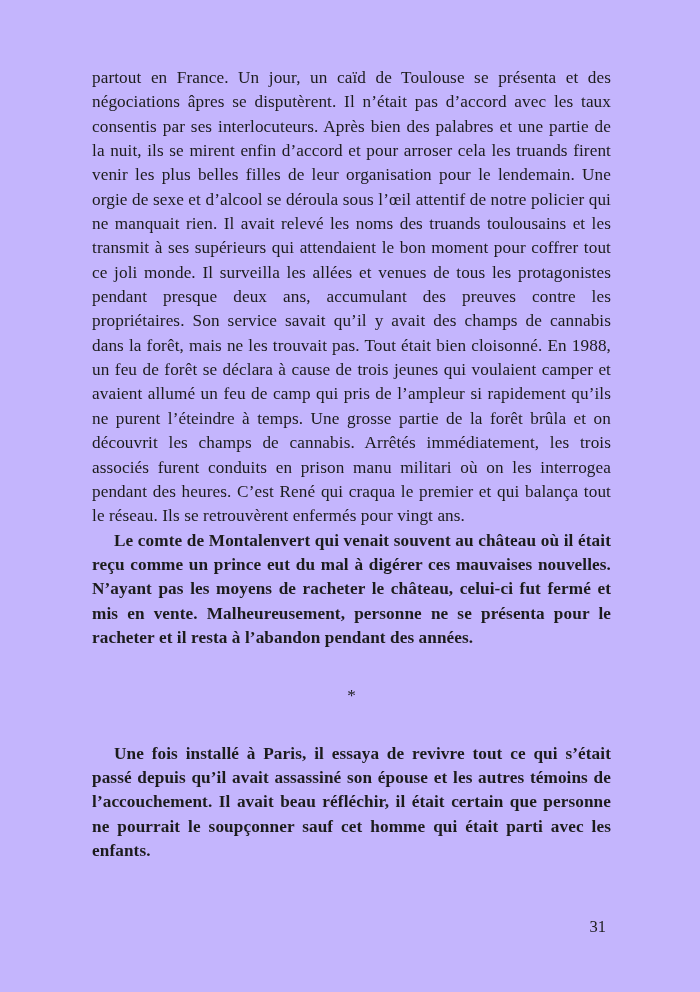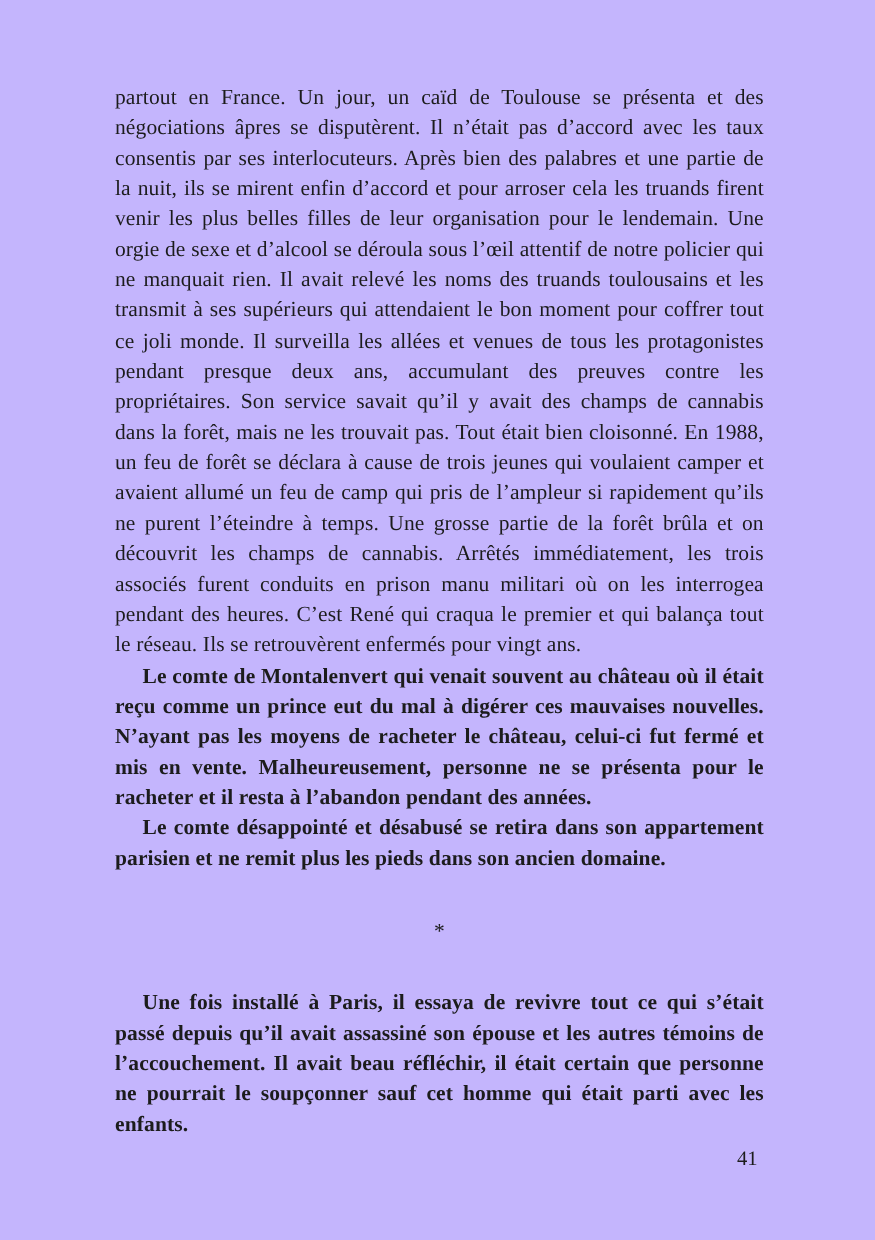--- a/index.html
+++ b/index.html
@@ -49,18 +49,17 @@
     color: #1c1c1c;
   }
 </style>
 </head>
 <body>
 
 <div class="page">
   <div class="text-block">
     <p class="para">partout en France. Un jour, un caïd de Toulouse se présenta et des négociations âpres se disputèrent. Il n’était pas d’accord avec les taux consentis par ses interlocuteurs. Après bien des palabres et une partie de la nuit, ils se mirent enfin d’accord et pour arroser cela les truands firent venir les plus belles filles de leur organisation pour le lendemain. Une orgie de sexe et d’alcool se déroula sous l’œil attentif de notre policier qui ne manquait rien. Il avait relevé les noms des truands toulousains et les transmit à ses supérieurs qui attendaient le bon moment pour coffrer tout ce joli monde. Il surveilla les allées et venues de tous les protagonistes pendant presque deux ans, accumulant des preuves contre les propriétaires. Son service savait qu’il y avait des champs de cannabis dans la forêt, mais ne les trouvait pas. Tout était bien cloisonné. En 1988, un feu de forêt se déclara à cause de trois jeunes qui voulaient camper et avaient allumé un feu de camp qui pris de l’ampleur si rapidement qu’ils ne purent l’éteindre à temps. Une grosse partie de la forêt brûla et on découvrit les champs de cannabis. Arrêtés immédiatement, les trois associés furent conduits en prison manu militari où on les interrogea pendant des heures. C’est René qui craqua le premier et qui balança tout le réseau. Ils se retrouvèrent enfermés pour vingt ans.</p>
     <p class="para indented">Le comte de Montalenvert qui venait souvent au château où il était reçu comme un prince eut du mal à digérer ces mauvaises nouvelles. N’ayant pas les moyens de racheter le château, celui-ci fut fermé et mis en vente. Malheureusement, personne ne se présenta pour le racheter et il resta à l’abandon pendant des années.</p>
-    <p class="para indented">Le comte désappointé et désabusé se retira dans son appartement parisien et ne remit plus les pieds dans son ancien domaine.</p>
     <div class="separator">*</div>
     <p class="para indented">Une fois installé à Paris, il essaya de revivre tout ce qui s’était passé depuis qu’il avait assassiné son épouse et les autres témoins de l’accouchement. Il avait beau réfléchir, il était certain que personne ne pourrait le soupçonner sauf cet homme qui était parti avec les enfants.</p>
   </div>
-  <div class="page-number">41</div>
+  <div class="page-number">31</div>
 </div>
 
 </body></html>

